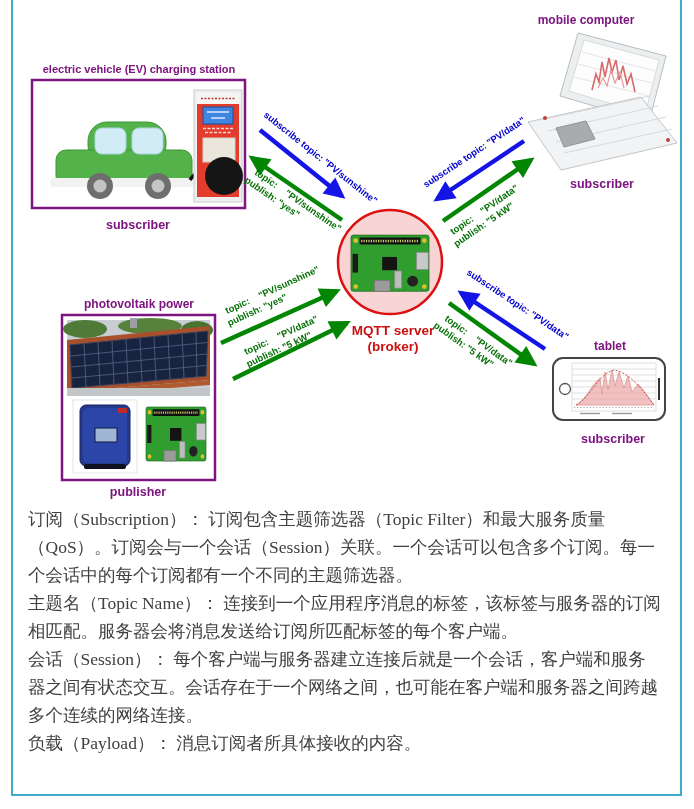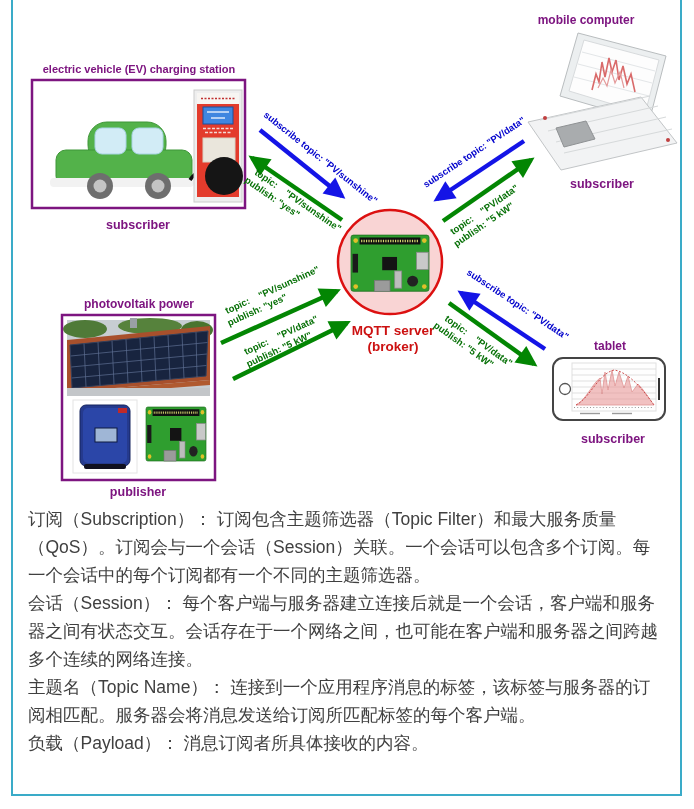--- a/index.html
+++ b/index.html
@@ -18,21 +18,21 @@
   .role{font-size:12.5px;font-weight:bold;fill:#7d1580;}
   .server-label{font-size:13.5px;font-weight:bold;fill:#cc1111;}
   .alabel-blue{font-size:9.5px;font-weight:bold;fill:#0000cc;}
   .alabel-green{font-size:9.5px;font-weight:bold;fill:#067006;}
   .arrow-blue{stroke:#1414e6;stroke-width:4.5;}
   .arrow-green{stroke:#038603;stroke-width:4.5;}
   .glossary{
     position:absolute;left:28px;top:505px;width:634px;
     font-size:17.5px;line-height:28px;color:#404040;
   }
-  .glossary p{margin:0;}
+  .glossary p{margin:0;font-family:Liberation Serif, serif;}
 </style>
 </head>
 <body>
 
 <div class="frame"></div>
 
 <svg class="diagram" width="694" height="502" viewBox="0 0 694 502">
   <defs>
     <marker id="mb" viewBox="0 0 6 6" refX="4.6" refY="3" markerWidth="5.2" markerHeight="5.2" orient="auto">
       <path d="M0.3,0.4 L5.7,3 L0.3,5.6 Z" fill="#1414e6"></path>
@@ -224,16 +224,16 @@
     <line class="arrow-green" x1="449" y1="303" x2="534" y2="364" marker-end="url(#mg)"></line>
     <g transform="translate(444,320) rotate(35.5)">
       <text class="alabel-green" x="0" y="0">topic:    "PV/data"</text>
       <text class="alabel-green" x="-5" y="12">publish: "5 kW"</text>
     </g>
   </g>
 </svg>
 
 <div class="glossary">
   <p>订阅（Subscription）： 订阅包含主题筛选器（Topic Filter）和最大服务质量（QoS）。订阅会与一个会话（Session）关联。一个会话可以包含多个订阅。每一个会话中的每个订阅都有一个不同的主题筛选器。</p>
+  <p>主题名（Topic Name）： 连接到一个应用程序消息的标签，该标签与服务器的订阅相匹配。服务器会将消息发送给订阅所匹配标签的每个客户端。</p>
   <p>会话（Session）： 每个客户端与服务器建立连接后就是一个会话，客户端和服务器之间有状态交互。会话存在于一个网络之间，也可能在客户端和服务器之间跨越多个连续的网络连接。</p>
-  <p>主题名（Topic Name）： 连接到一个应用程序消息的标签，该标签与服务器的订阅相匹配。服务器会将消息发送给订阅所匹配标签的每个客户端。</p>
   <p>负载（Payload）： 消息订阅者所具体接收的内容。</p>
 </div>
 
 </body></html>

